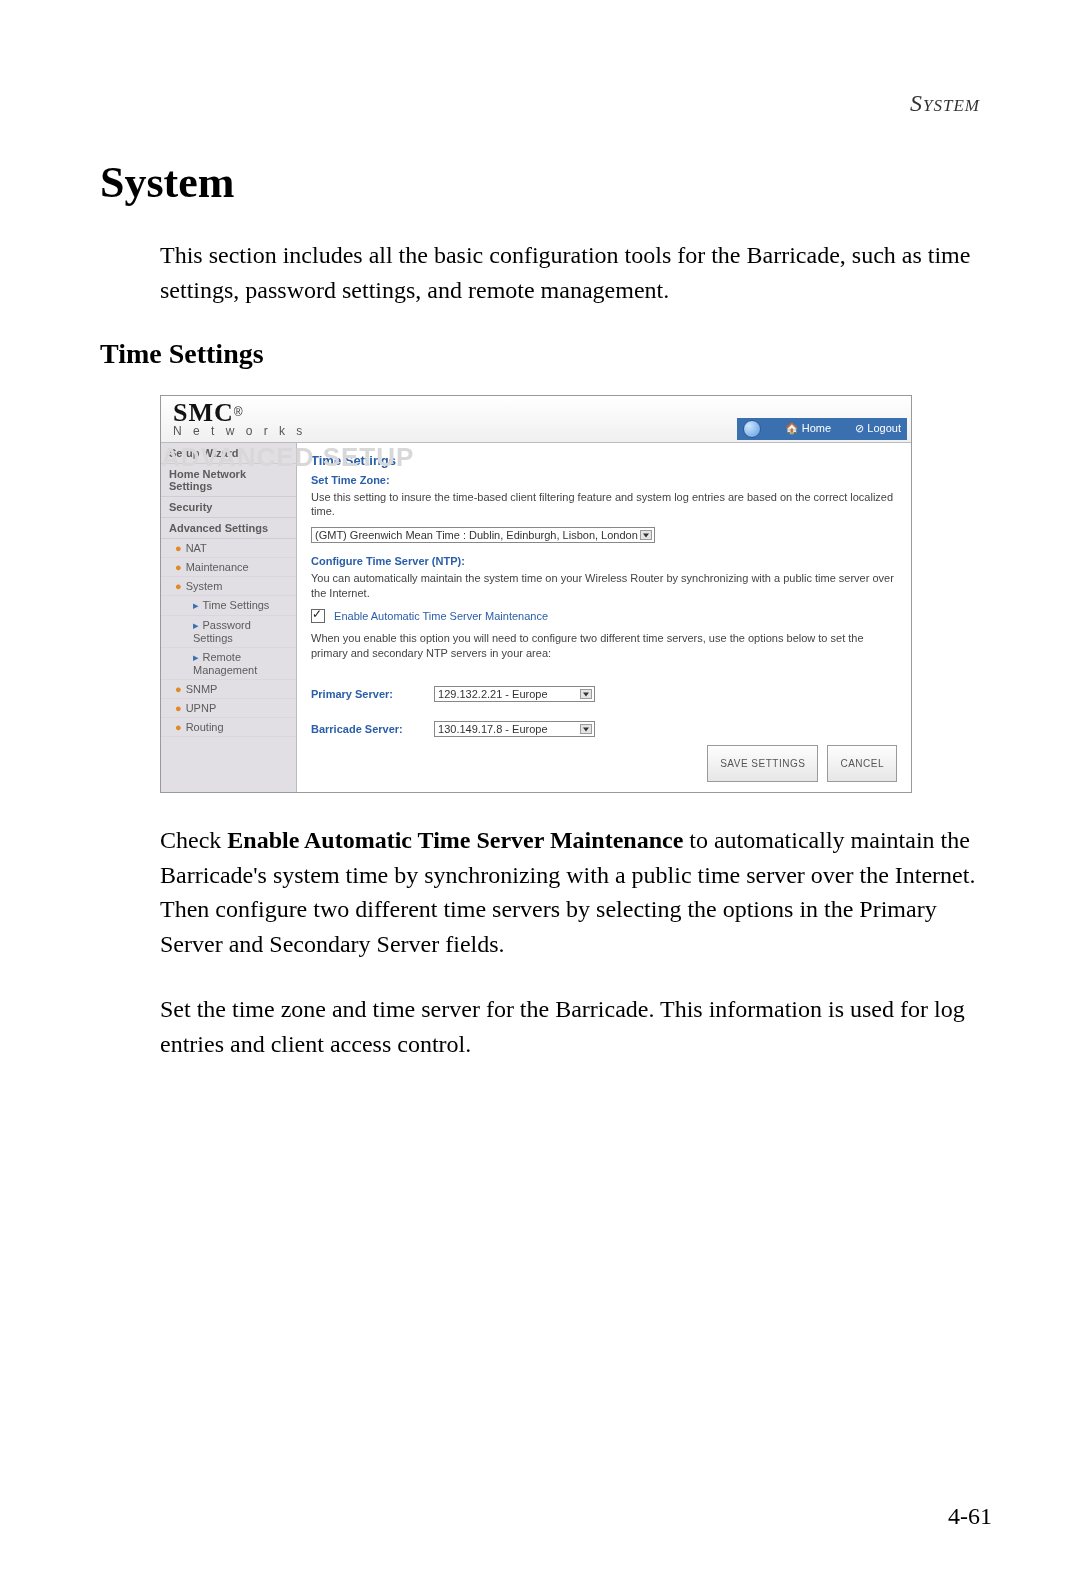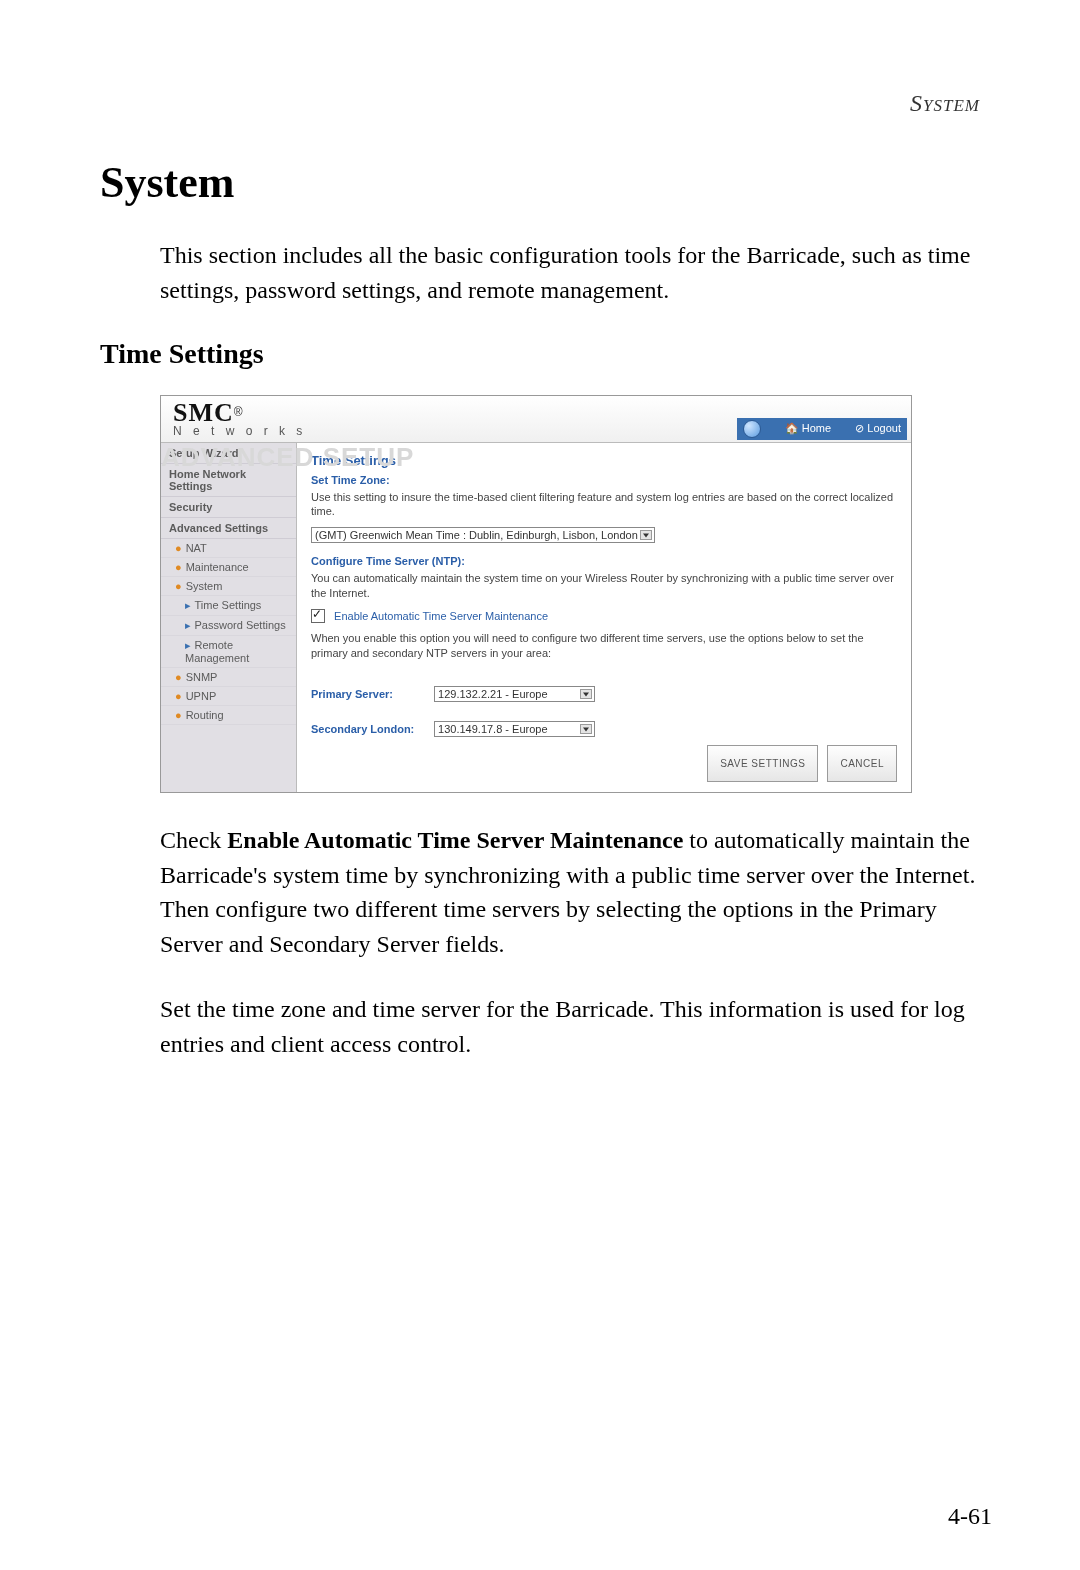--- a/index.html
+++ b/index.html
@@ -129,21 +129,21 @@
     padding: 4px 6px 4px 8px;
     border-bottom: 1px solid #cfccd4;
     font-weight: 600;
   }
   .sidebar .item {
     padding: 3px 4px 3px 14px;
     font-weight: 400;
     border-bottom: 1px solid #d9d7dd;
   }
   .sidebar .item.sub {
-    padding-left: 24px;
+    padding-left: 32px;
   }
   .sidebar .bullet {
     color: #e08a23;
     margin-right: 4px;
   }
   .sidebar .bullet.blue { color: #3a70b0; }
   .content {
     flex: 1;
     padding: 10px 14px 10px 14px;
   }
@@ -315,21 +315,21 @@
         <div class="c-text">When you enable this option you will need to configure two different time servers, use the options below to set the primary and secondary NTP servers in your area:</div>
 
         <div class="server-row">
           <span class="server-label">Primary Server:</span>
           <span class="select small">
             <span>129.132.2.21 - Europe</span>
             <span class="caret"></span>
           </span>
         </div>
         <div class="server-row">
-          <span class="server-label">Secondary London:</span>
+          <span class="server-label">Barricade Server:</span>
           <span class="select small">
             <span>130.149.17.8 - Europe</span>
             <span class="caret"></span>
           </span>
         </div>
 
         <div class="button-row">
           <span class="btn">SAVE SETTINGS</span>
           <span class="btn">CANCEL</span>
         </div>

